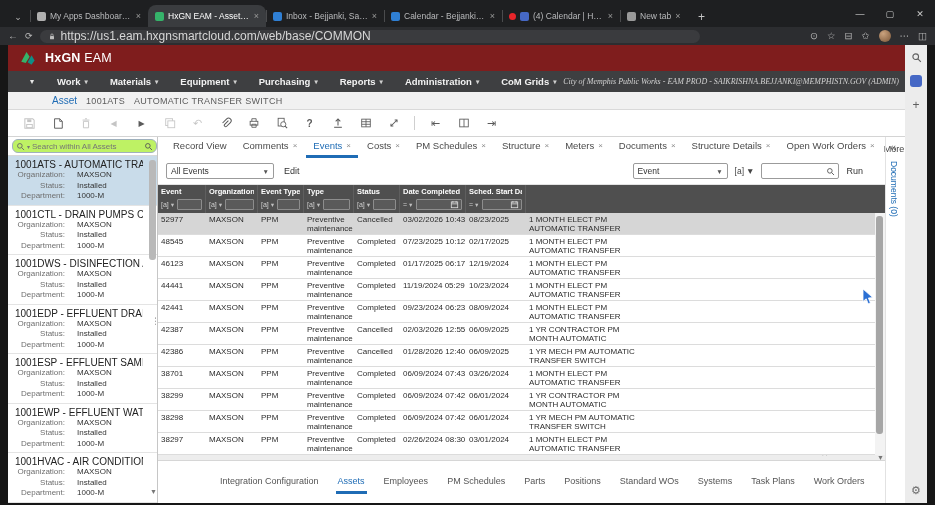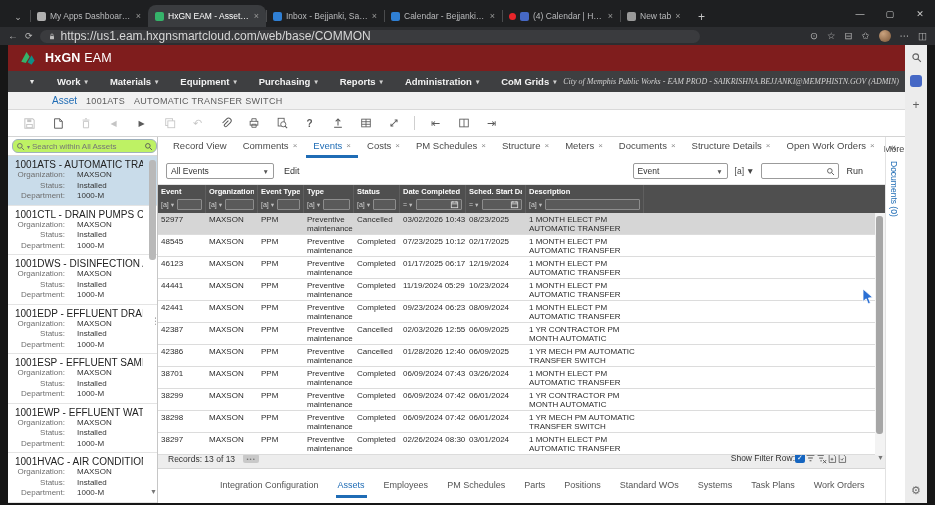--- a/index.html
+++ b/index.html
@@ -126,21 +126,21 @@
 
   .recbar{height:20px;background:#ededed;border-top:1px solid #c9c9c9;display:flex;align-items:center;padding:0 10px;gap:8px}
   .rectext{font-size:8.5px;color:#333}
   .recbadge{width:16px;height:9px;border-radius:2px;background:#c9c9c9;display:flex;align-items:center;justify-content:center;color:#777;font-size:6px;letter-spacing:1px}
   .rec-right{margin-left:auto;display:flex;gap:0;padding-right:28px}
   .sfr-label{font-size:8.5px;color:#333}
   .chk{width:10px;height:10px;background:#1565c0;border-radius:2px;display:flex;align-items:center;justify-content:center;color:#fff;font-size:7px}
   .chk::before{content:"✓"}
   .ric{color:#555;line-height:0}
 
-  .btabs{height:35px;border-top:1px solid #d6d6d6;display:flex;align-items:center;gap:15px;padding-left:60px}
+  .btabs{height:43px;border-top:1px solid #d6d6d6;display:flex;align-items:center;gap:15px;padding-left:60px}
   .btabitem{font-size:9px;color:#555;padding:6px 2px 5px;border-bottom:3px solid transparent;white-space:nowrap}
   .btabitem.active{color:#1f6cb5;border-bottom-color:#1f6cb5}
 
   .rail{width:20px;position:relative;border-left:1px solid #e2e2e2}
   .rail-collapse{position:absolute;top:4px;left:4px;font-size:11px;color:#555}
   .rail-collapse::before{content:"«"}
   .rail-label{position:absolute;top:24px;left:3px;writing-mode:vertical-rl;font-size:8.5px;color:#1f6cb5;white-space:nowrap}
 
   
   .edgebar{position:absolute;right:8px;top:45px;width:22px;height:458px;background:#ececec;display:flex;flex-direction:column;align-items:center;padding-top:7px;gap:12px}
@@ -633,30 +633,20 @@
                   <span class="fop">
                     <span>=</span>
                     <span class="fcaret">▼</span>
                   </span>
                   <span class="fbox">
                     <span class="fcal"><svg width="9" height="9" viewBox="0 0 14 14">
                         <rect x="2" y="3" width="10" height="9" fill="none" stroke="#e3e3e3" stroke-width="1.2"></rect>
                         <path d="M2 6h10M4.5 1.5v3M9.5 1.5v3" stroke="#e3e3e3" stroke-width="1.2"></path>
                       </svg></span>
                   </span>
-                </div>
-              </div>
-              <div class="gcol c-desc">
-                <div class="collabel">Description</div>
-                <div class="colfilter">
-                  <span class="fop">
-                    <span>[a]</span>
-                    <span class="fcaret">▼</span>
-                  </span>
-                  <span class="fbox"></span>
                 </div>
               </div>
             <div class="gcol ghead-fill"></div>
           </div>
           <div class="gbody">
             <div class="grow selected">
                 <span class="gcell c-event nowrap">52977</span>
                 <span class="gcell c-org nowrap">MAXSON</span>
                 <span class="gcell c-etype nowrap">PPM</span>
                 <span class="gcell c-type">Preventive maintenance</span>

